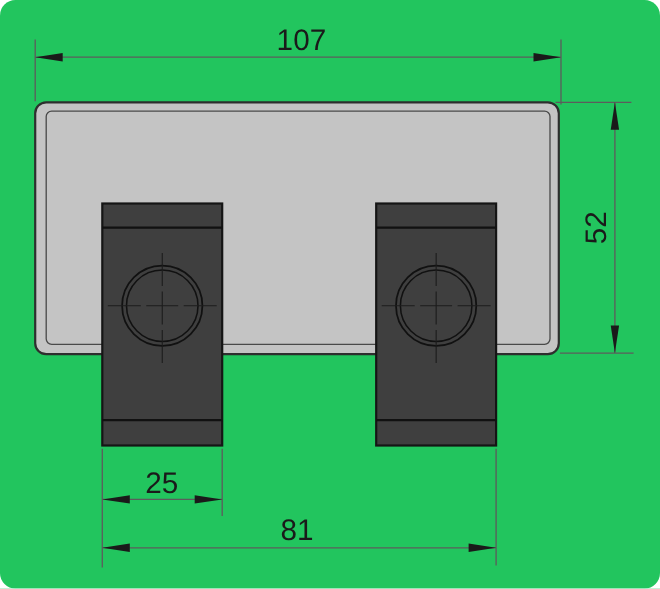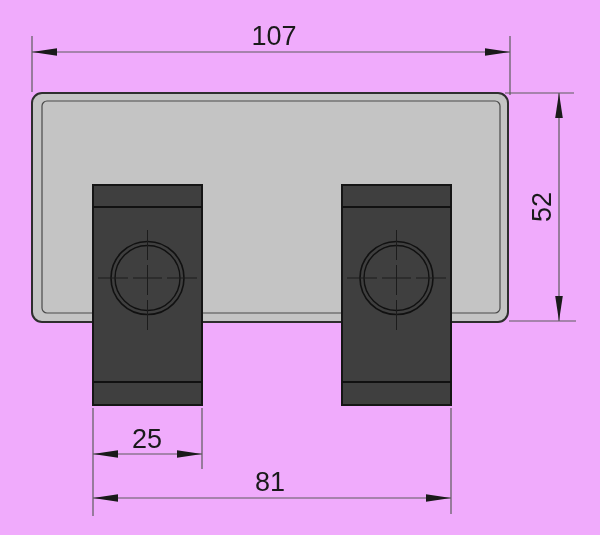--- a/index.html
+++ b/index.html
@@ -8,21 +8,22 @@
     background: #ffffff;
     width: 600px;
     height: 535px;
     overflow: hidden;
     font-family: "Liberation Sans", sans-serif;
   }
   .canvas {
     position: relative;
     width: 600px;
     height: 535px;
-    background: #f0abfc;
+    background: #22c55e;
+    border-radius: 14px;
   }
   svg { display: block; }
   text {
     font-family: "Liberation Sans", sans-serif;
     font-size: 27px;
     fill: #1a1a1a;
   }
 </style>
 </head>
 <body>

